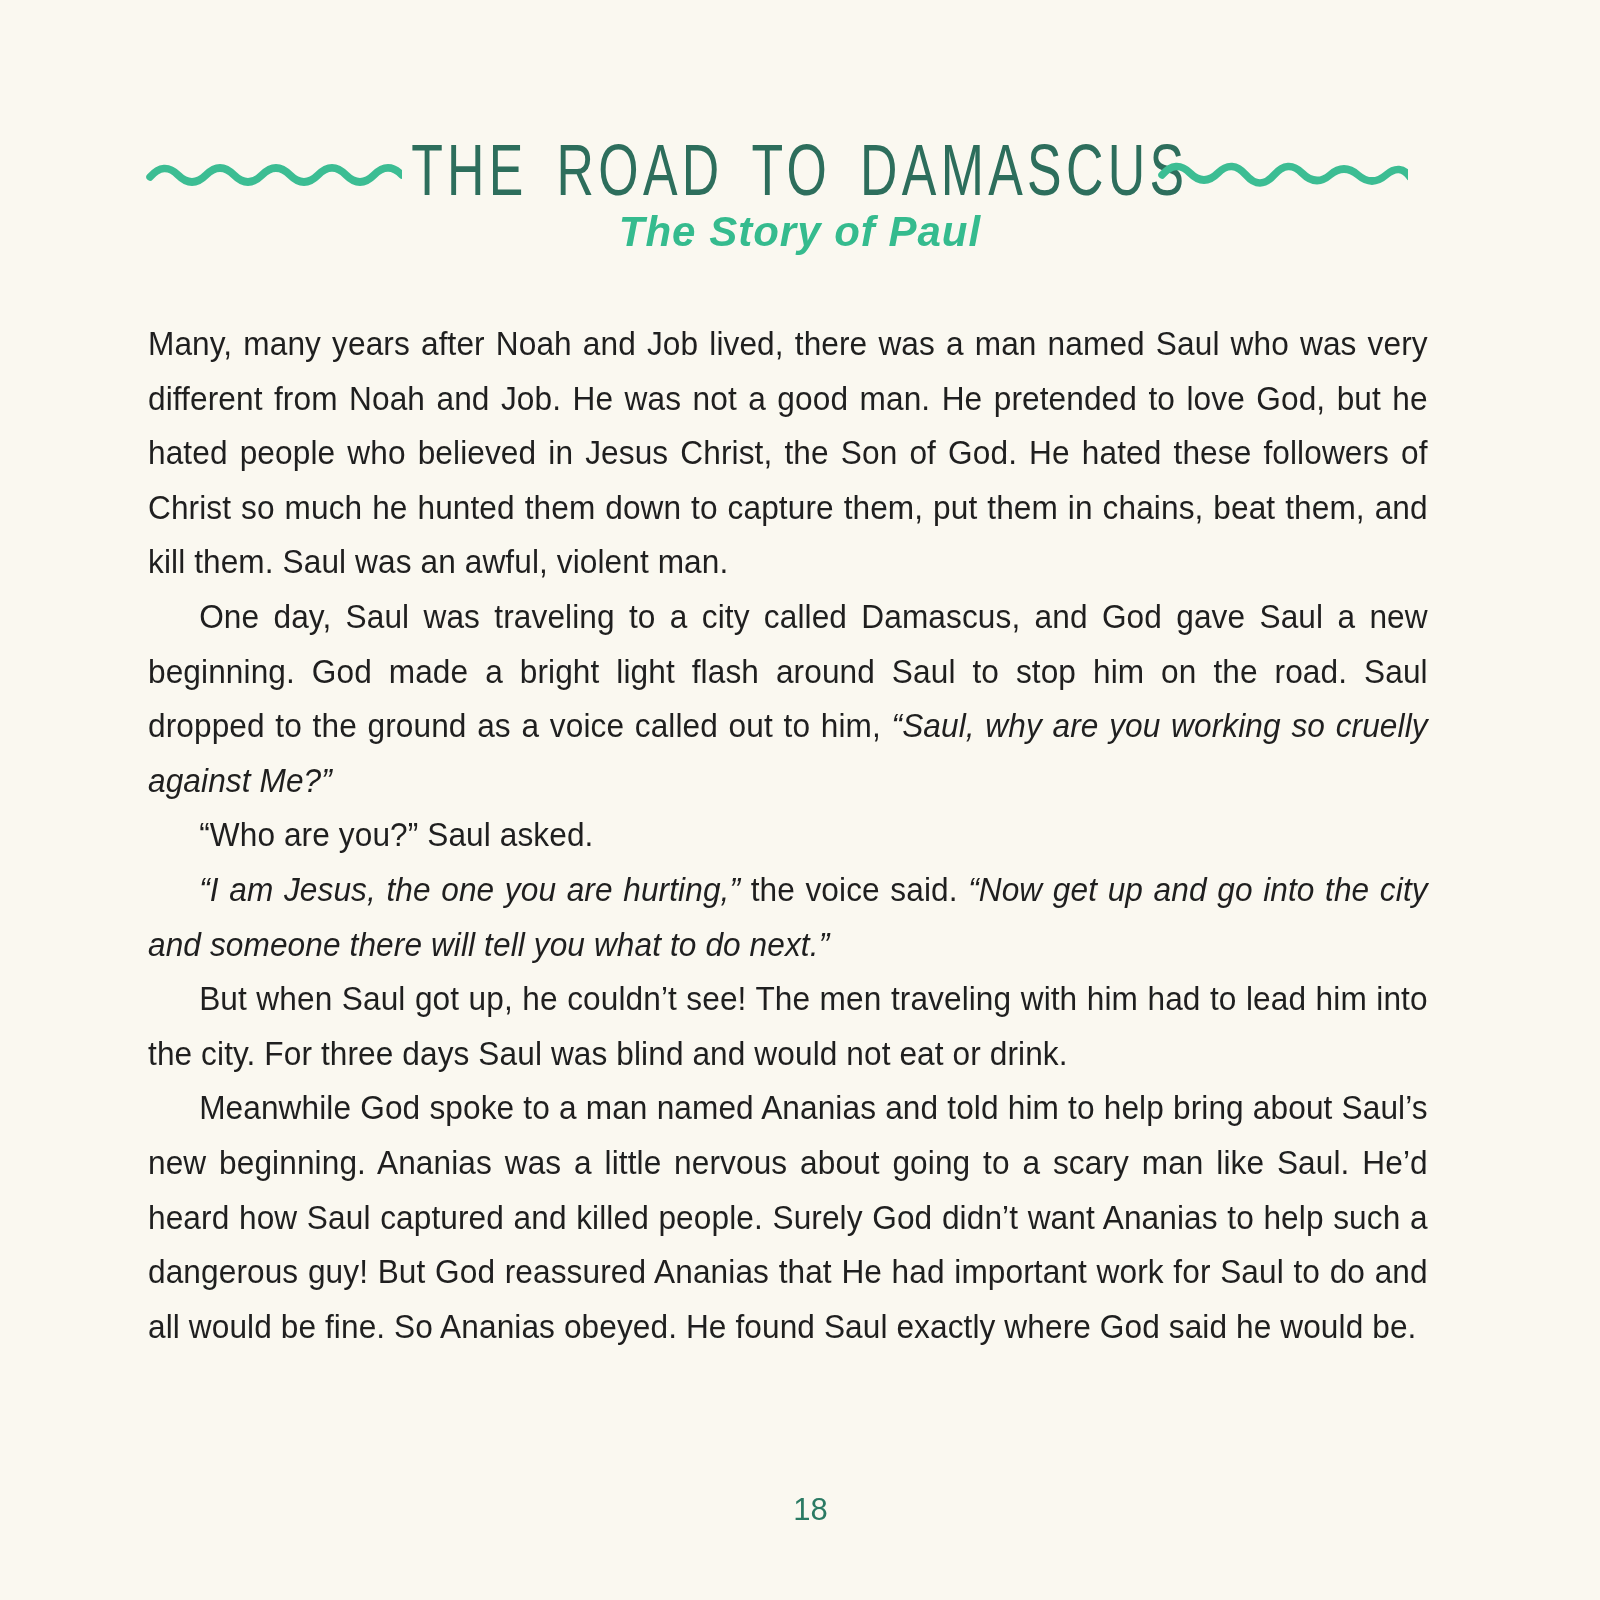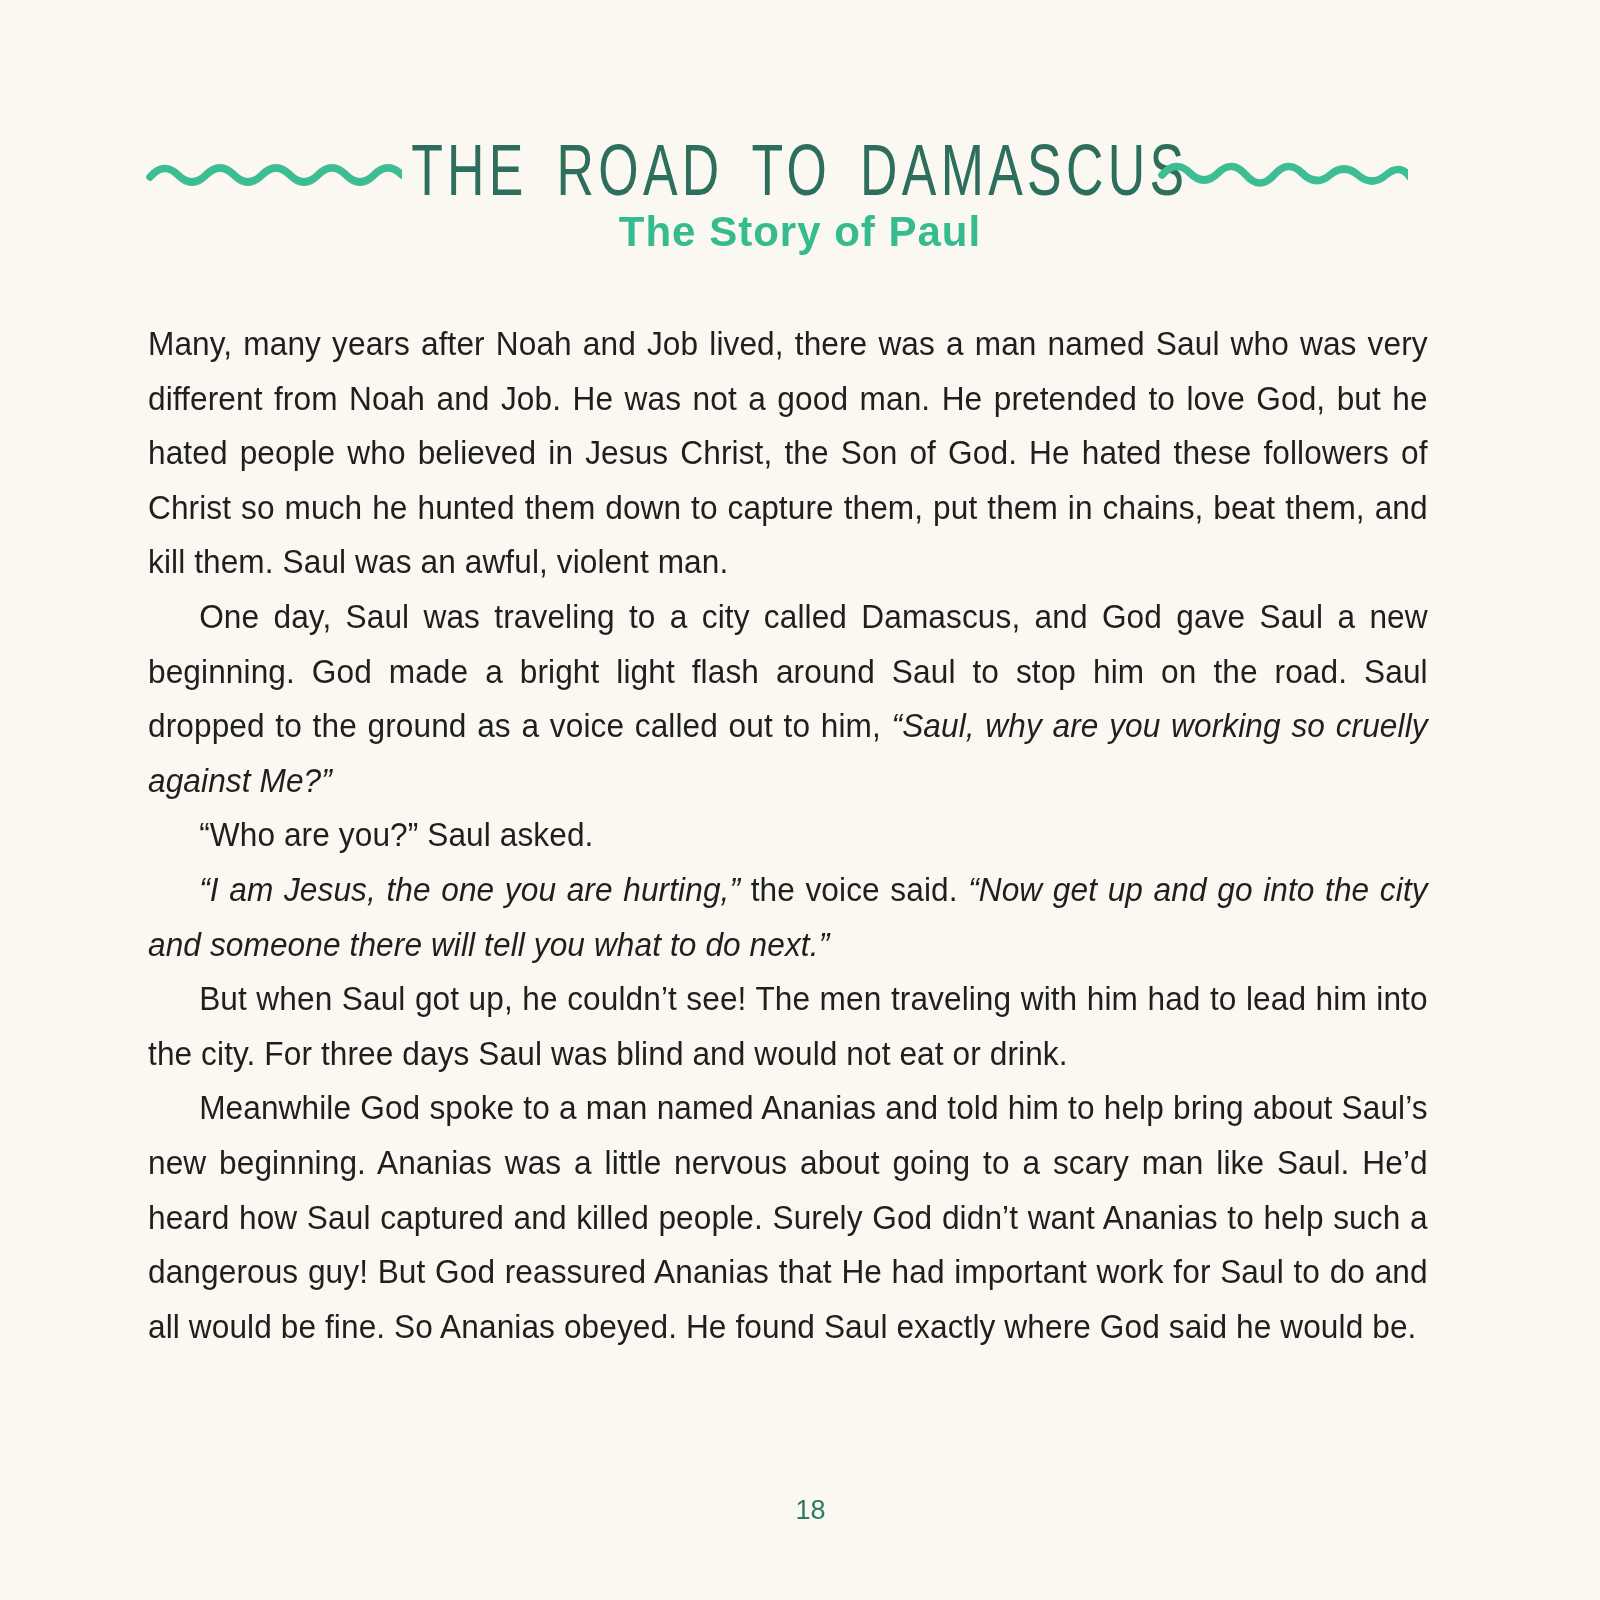--- a/index.html
+++ b/index.html
@@ -50,20 +50,21 @@
   .chapter-subtitle {
     position: absolute;
     top: 206px;
     left: 0;
     width: 100%;
     text-align: center;
     font-family: "Liberation Sans", sans-serif;
     font-size: 42px;
     line-height: 52px;
     font-weight: 700;
+    font-style: italic;
     letter-spacing: 1px;
     color: var(--subtitle);
   }
   .body-text {
     position: absolute;
     left: 148px;
     top: 316px;
     width: 1376px;
     transform: scaleX(0.93);
     transform-origin: left top;
@@ -79,21 +80,21 @@
     hyphens: none;
   }
   .para.indent { text-indent: 55px; }
   .it { font-style: italic; }
   .page-number {
     position: absolute;
     top: 1492px;
     left: 0;
     width: 100%;
     text-align: center;
-    font-size: 27px;
+    font-size: 31px;
     line-height: 36px;
     color: var(--page-number);
     padding-left: 21px;
   }
 </style>
 </head>
 <body>
 
 <div class="page">
 

